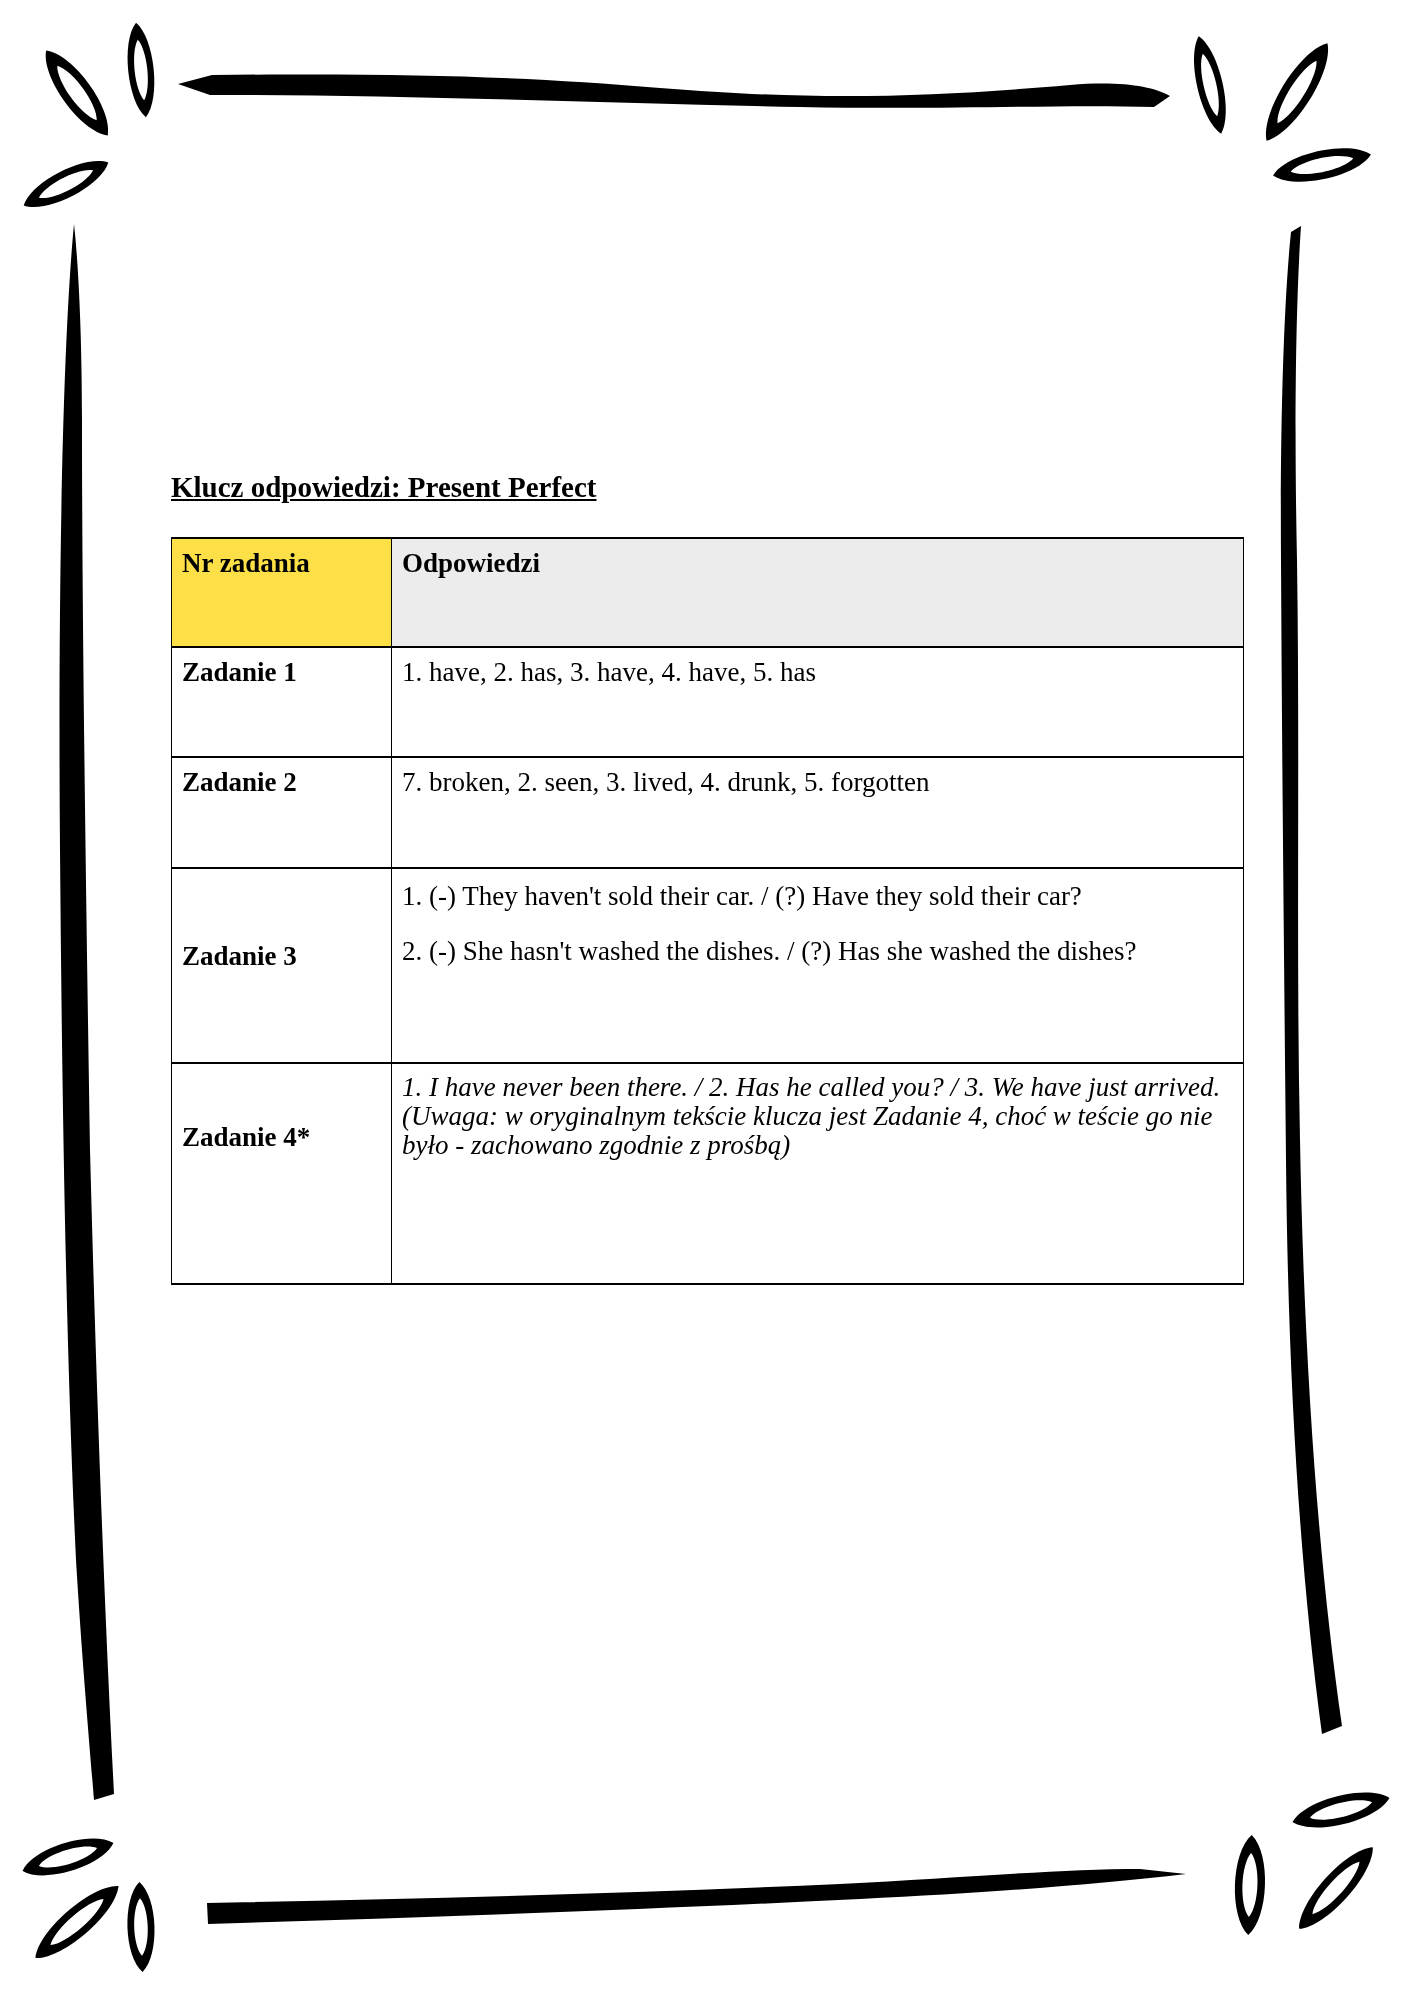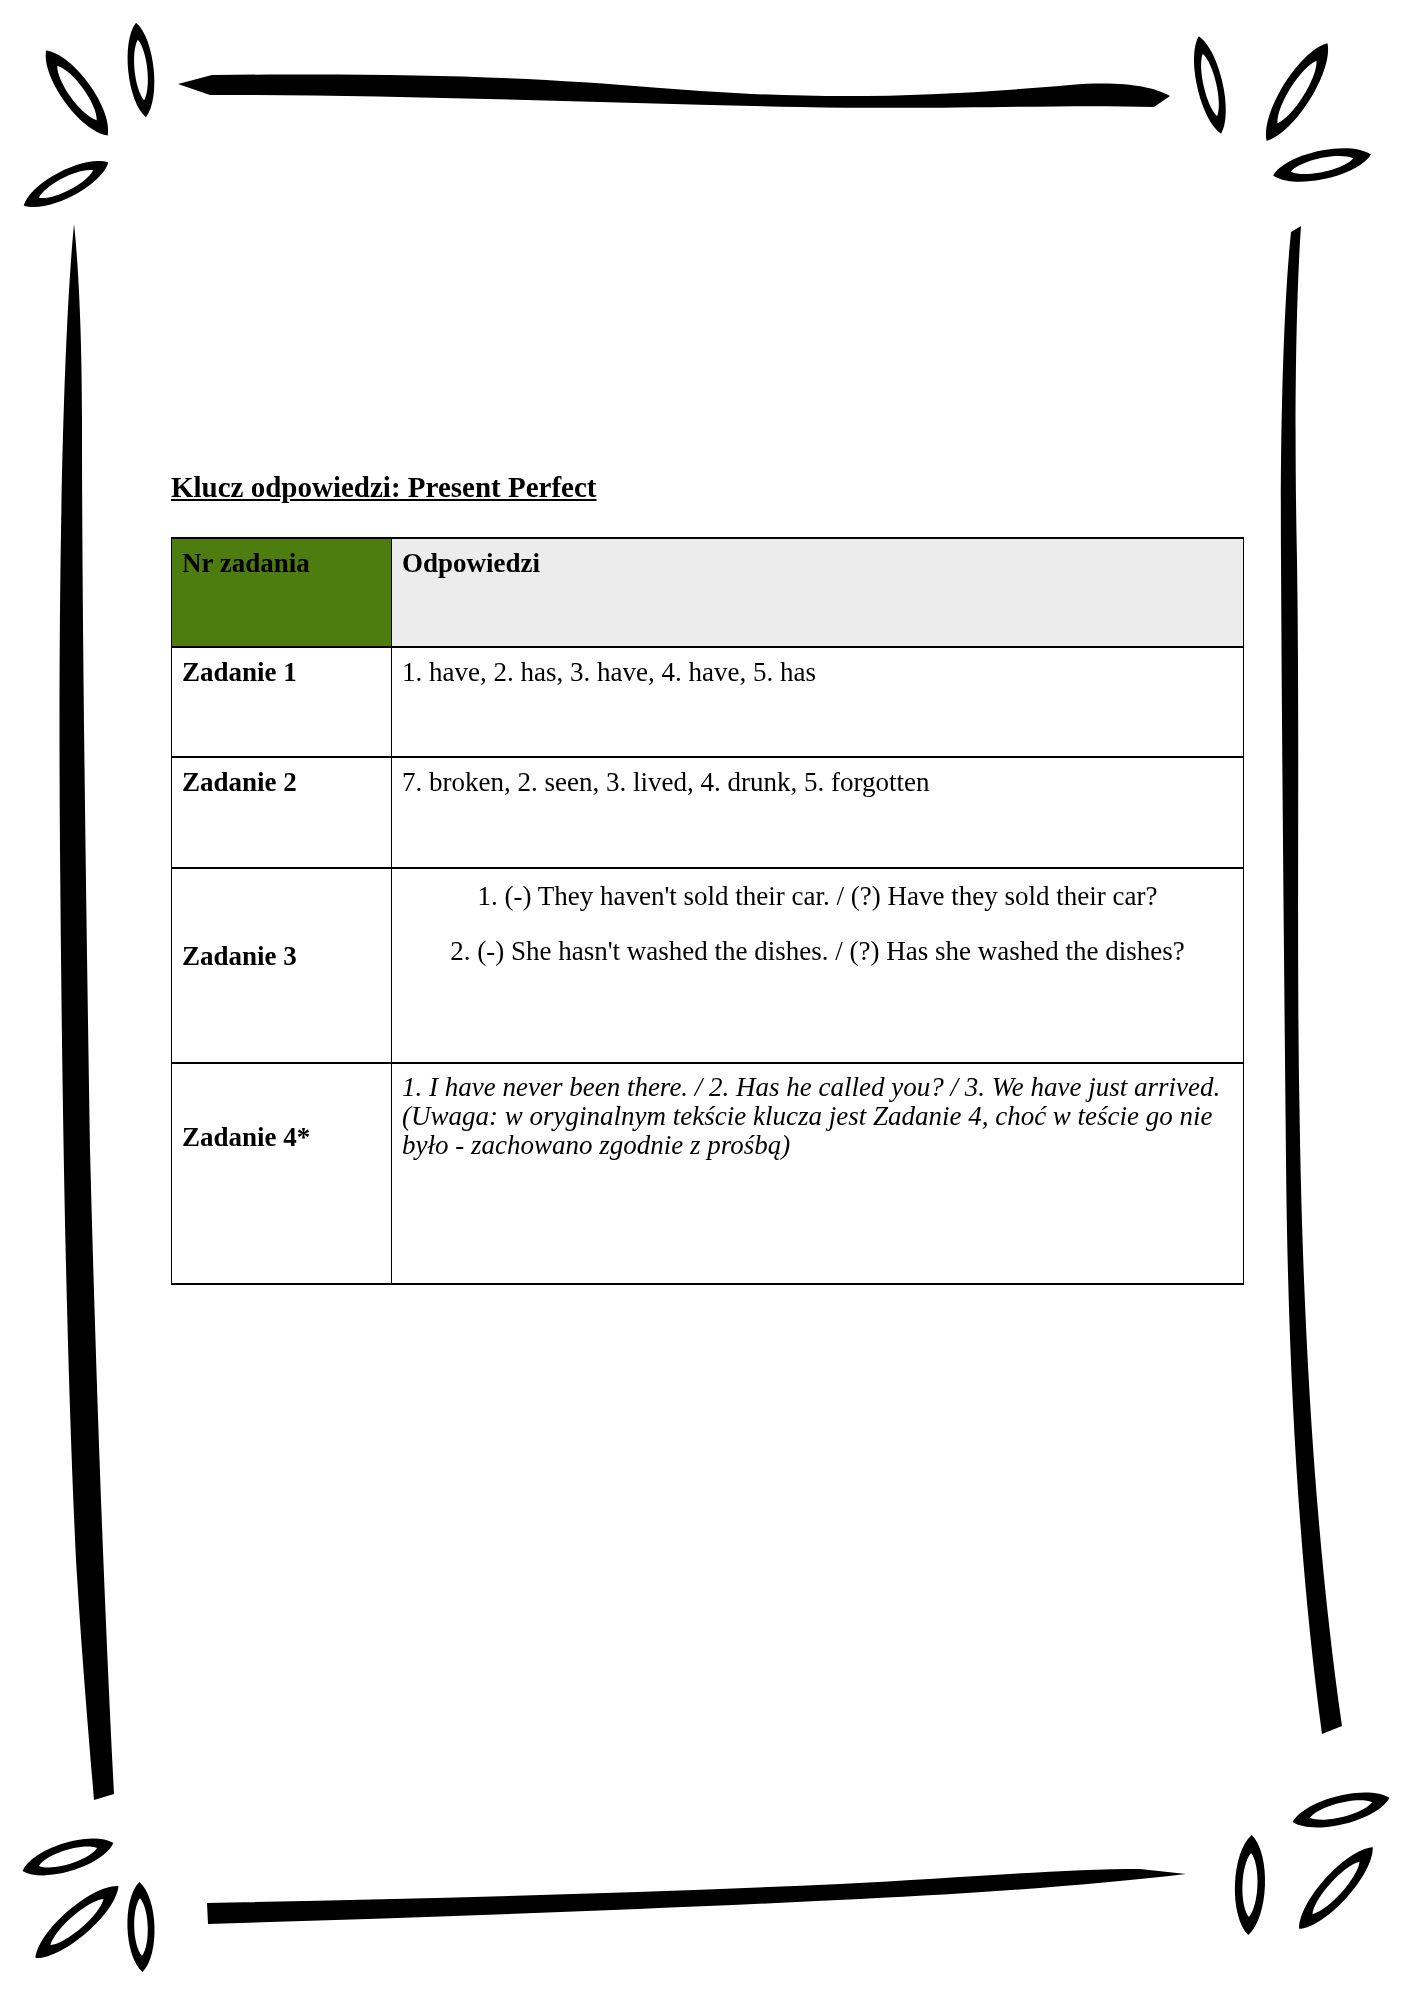--- a/index.html
+++ b/index.html
@@ -28,21 +28,21 @@
   }
   table.answer-key th{font-weight:bold;}
   col.c-label{width:220px;}
   col.c-answers{width:852px;}
   tr.hdr{height:109px;}
   tr.r0{height:110px;}
   tr.r1{height:111px;}
   tr.r2{height:195px;}
   tr.r3{height:221px;}
   td p{margin:0;}
-  tr.r2 td.answers-cell p{margin:3px 0 24px 0;text-align:center;}
+  tr.r2 td.answers-cell p{margin:3px 0 24px 0;}
   tr.r2 td.label-cell{padding-top:72px;}
   tr.r3 td.label-cell{padding-top:58px;}
   tr.r3 td.answers-cell{font-style:italic;line-height:1.08;}
   td.label-cell{font-weight:bold;}
 </style>
 </head>
 <body>
 
 <div class="page">
 
@@ -80,21 +80,21 @@
 
   <h1 class="doc-title">Klucz odpowiedzi: Present Perfect</h1>
 
   <table class="answer-key">
     <colgroup>
         <col class="c-label">
         <col class="c-answers">
       </colgroup>
     <tbody>
       <tr class="hdr">
-        <th style="background:#4d7c0f">Nr zadania</th>
+        <th style="background:#fde047">Nr zadania</th>
         <th style="background:#ececec">Odpowiedzi</th>
       </tr>
 
       <tr class="r0">
         <td class="label-cell">Zadanie 1</td>
         <td class="answers-cell">
           <p>1. have, 2. has, 3. have, 4. have, 5. has</p>
         </td>
       </tr>
 

